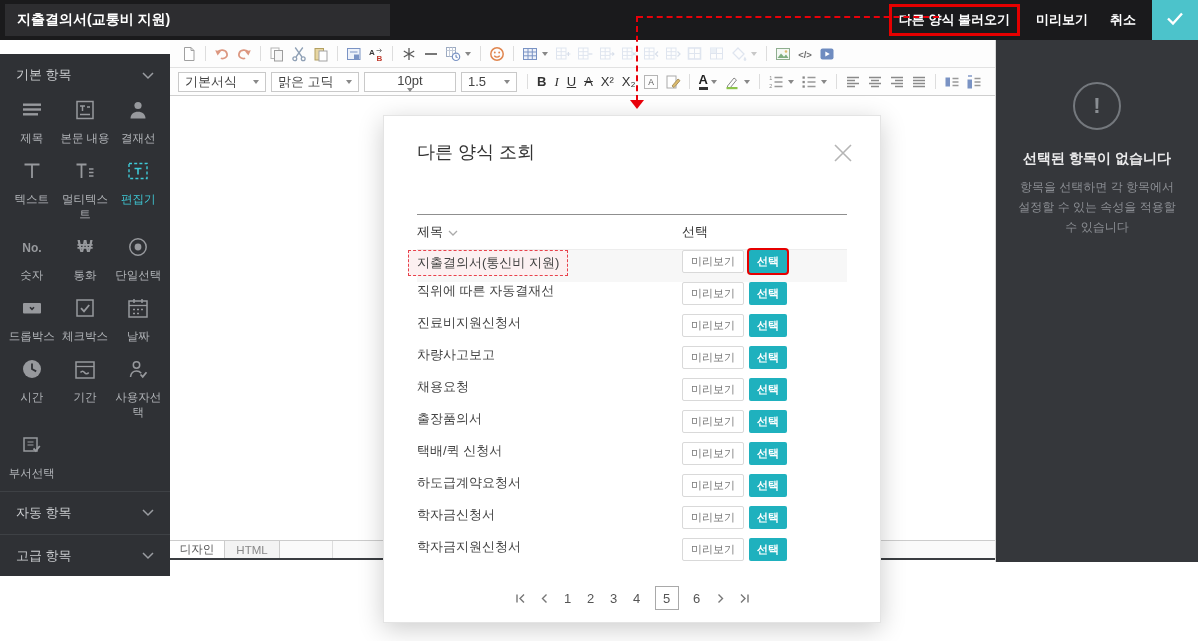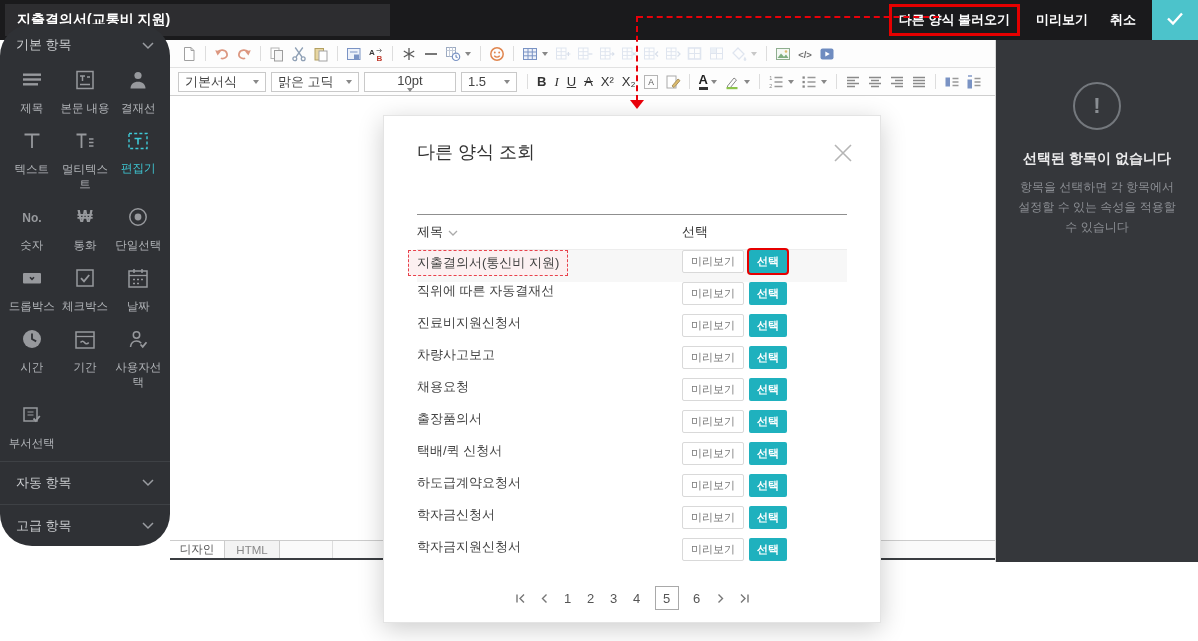--- a/index.html
+++ b/index.html
@@ -18,29 +18,29 @@
   .cancel-btn{margin-right:16px;}
   .confirm-btn{width:46px;height:40px;background:#4cc3cb;display:flex;align-items:center;justify-content:center;cursor:pointer;}
 
   
   .conn-h{position:absolute;left:637px;top:16px;width:302px;height:0;border-top:2px dashed #e8000a;z-index:60;}
   .conn-v{position:absolute;left:636px;top:16px;width:0;height:85px;border-left:2px dashed #e8000a;z-index:60;}
   .conn-a{position:absolute;left:630px;top:100px;width:0;height:0;border-left:7px solid transparent;
           border-right:7px solid transparent;border-top:9px solid #e8000a;z-index:60;}
 
   
-  .sidebar{position:absolute;left:0;top:24px;width:170px;height:522px;background:#2f3135;border-radius:32px;}
+  .sidebar{position:absolute;left:0;top:54px;width:170px;height:522px;background:#2f3135;}
   .sec-head{height:42px;display:flex;align-items:center;justify-content:space-between;
             padding:0 16px;font-size:13px;color:#cbcdd0;cursor:pointer;}
   .sec-div{border-top:1px solid #3e4145;}
   .s-grid{display:grid;grid-template-columns:repeat(3,1fr);padding:2px 5px 10px;row-gap:13px;}
   .Sitem{display:flex;flex-direction:column;align-items:center;text-align:center;cursor:pointer;color:#97999d;}
   .Sitem .Slabel{margin-top:5px;font-size:11.5px;color:#b2b5b9;line-height:1.3;word-break:break-all;padding:0 1px;}
   .Sitem.sel{color:#3fc9d6;}
-  .Sitem.sel .Slabel{color:#3fc9d6;font-family:Liberation Mono, monospace;}
+  .Sitem.sel .Slabel{color:#3fc9d6;}
 
   
   .toolbar1{position:absolute;left:170px;top:40px;width:825px;height:28px;box-sizing:border-box;
             background:#fdfdfd;border-bottom:1px solid #e2e2e2;display:flex;align-items:center;padding-left:8px;}
   .toolbar2{position:absolute;left:170px;top:68px;width:825px;height:28px;box-sizing:border-box;
             background:#fdfdfd;border-bottom:1px solid #cfcfcf;display:flex;align-items:center;padding-left:8px;}
   .Ticon{width:20px;height:18px;display:flex;align-items:center;justify-content:center;margin:0 1px;cursor:pointer;}
   .Ticon.dis{opacity:.55;cursor:default;}
   .tsep{width:1px;height:15px;background:#ddd;margin:0 5px;}
   .caret{width:0;height:0;border-left:3.5px solid transparent;border-right:3.5px solid transparent;

